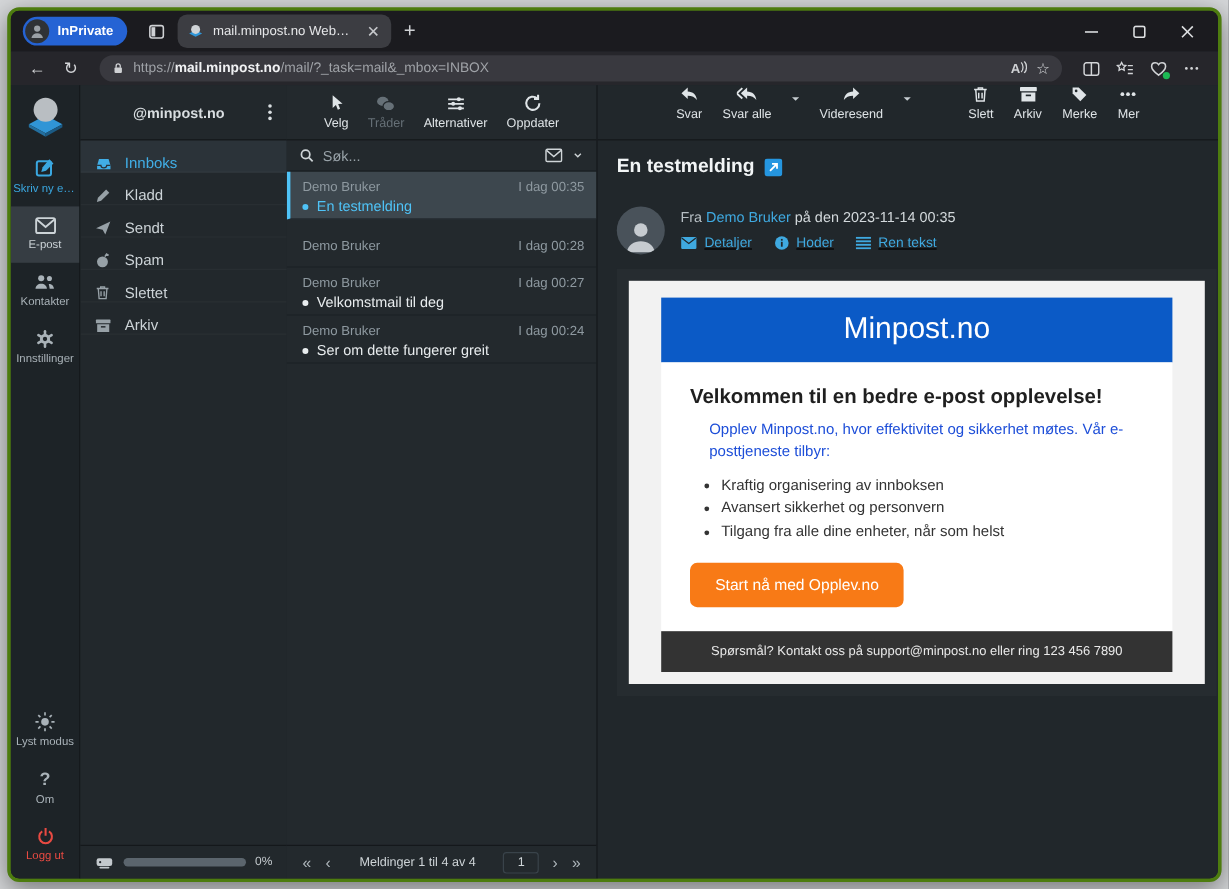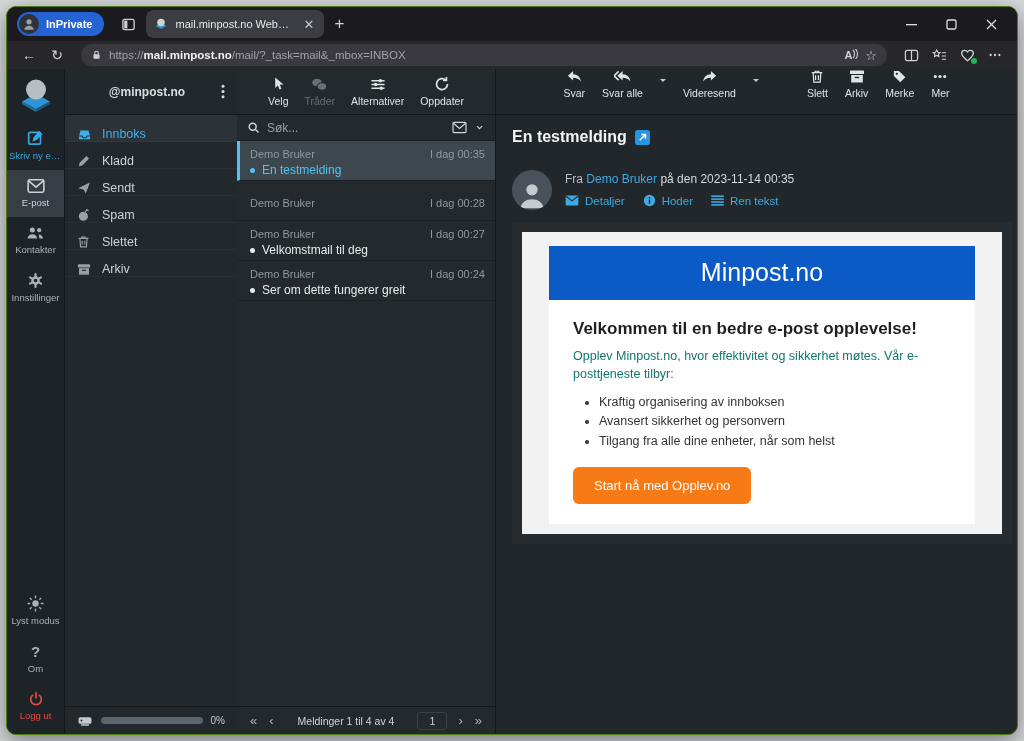--- a/index.html
+++ b/index.html
@@ -6,21 +6,21 @@
   html,body { width:1024px; height:741px; }
   body {
     font-family: "Liberation Sans", sans-serif;
     background:#d6d8da;
     overflow:hidden;
   }
   .stage { width:1024px; height:741px; padding:6px; }
   .window {
     width:1012px; height:729px; border-radius:10px; overflow:hidden;
     background:#21272b; display:flex; flex-direction:column;
-    box-shadow:0 6px 22px rgba(0,0,0,.45); border:1px solid #4d7c0f;
+    box-shadow:0 6px 22px rgba(0,0,0,.45); border:3px solid #4d7c0f;
   }
   svg { display:block; }
 
   
   .titlebar { height:34px; background:#1b1b1f; display:flex; align-items:center; padding:0 6px 0 10px; flex:0 0 auto; }
   .inprivate { height:24px; background:#2563d4; border-radius:13px; display:flex; align-items:center; padding:0 12px 0 2px; gap:7px; }
   .inprivate .avat { width:20px; height:20px; border-radius:50%; background:#2f3236; color:#9aa0a6; display:flex; align-items:center; justify-content:center; overflow:hidden; }
   .inprivate .lbl { color:#fff; font-size:11px; font-weight:bold; }
   .ws-btn { width:28px; height:28px; display:flex; align-items:center; justify-content:center; color:#cfd1d4; margin:0 4px 0 10px; border-radius:6px; }
   .tab { width:178px; height:28px; background:#3c3d42; border-radius:8px; display:flex; align-items:center; padding:0 6px 0 8px; gap:7px; }
@@ -95,31 +95,31 @@
   .c-toolbar { height:46px; border-bottom:1px solid #14181b; display:flex; align-items:flex-start; justify-content:center; gap:17px; flex:0 0 auto; }
   .c-toolbar .group-gap { width:14px; }
   .reader { flex:1; padding:13px 16px 0; overflow:hidden; }
   .subject-row { display:flex; align-items:center; gap:8px; }
   .subject { color:#f2f5f6; font-size:16px; font-weight:bold; }
   .meta-row { display:flex; gap:13px; margin-top:24px; }
   .avatar { width:40px; height:40px; border-radius:50%; background:#49525a; color:#c6cbd0; display:flex; align-items:flex-end; justify-content:center; overflow:hidden; }
   .meta-line1 { font-size:12px; color:#d3d9dc; margin-top:2px; }
   .meta-line1 .fra { color:#b6bec3; }
   .meta-line1 .name { color:#3fa9e0; }
-  .meta-links { display:flex; gap:18px; margin-top:8px; }
+  .meta-links { display:flex; gap:18px; margin-top:8px;text-decoration:underline; }
   .m-link { display:flex; align-items:center; gap:6px; color:#3fa9e0; font-size:11.5px; }
   .m-link .ml-ico { color:#3fa9e0; }
 
   
   .email-frame { width:500px; margin-top:12px; background:#262c30; padding:10px; }
   .email-bg { background:#f2f2f2; padding:14px 27px 10px; font-family:"Liberation Sans",sans-serif; }
   .email-banner { background:#0b5ac6; color:#fff; text-align:center; font-size:25px; padding:12px 0 13px; }
   .email-white { background:#fff; padding:13px 24px 20px; }
   .email-white h2 { color:#1f1f1f; font-size:17px; margin:6px 0 9px; }
-  .email-white p { color:#0f766e; font-size:12.5px; line-height:1.4; margin:0 0 10px; }
+  .email-white p { color:#1d4ed8; font-size:12.5px; line-height:1.4; margin:0 16px 10px; }
   .email-white ul { margin:0 0 16px 26px; }
   .email-white li { color:#333; font-size:12.5px; line-height:1.55; }
   .cta { display:inline-block; background:#f87a16; color:#fff; font-size:13px; border:none; border-radius:6px; padding:11px 21px; font-family:"Liberation Sans",sans-serif; }
   .email-footer { background:#333; color:#e9e9e9; text-align:center; font-size:10.8px; padding:11px 8px; }
 </style>
 </head>
 <body>
 
 <div class="stage">
 <div class="window">
@@ -629,20 +629,21 @@
             <div class="email-white">
               <h2>Velkommen til en bedre e-post opplevelse!</h2>
               <p>Opplev Minpost.no, hvor effektivitet og sikkerhet møtes. Vår e-posttjeneste tilbyr:</p>
               <ul>
                 <li>Kraftig organisering av innboksen</li>
                 <li>Avansert sikkerhet og personvern</li>
                 <li>Tilgang fra alle dine enheter, når som helst</li>
               </ul>
               <button class="cta">Start nå med Opplev.no</button>
             </div>
+            <div class="email-footer">Spørsmål? Kontakt oss på support@minpost.no eller ring 123 456 7890</div>
           </div>
         </div>
       </div>
     </div>
 
   </div>
 </div>
 </div>
 
 </body></html>

